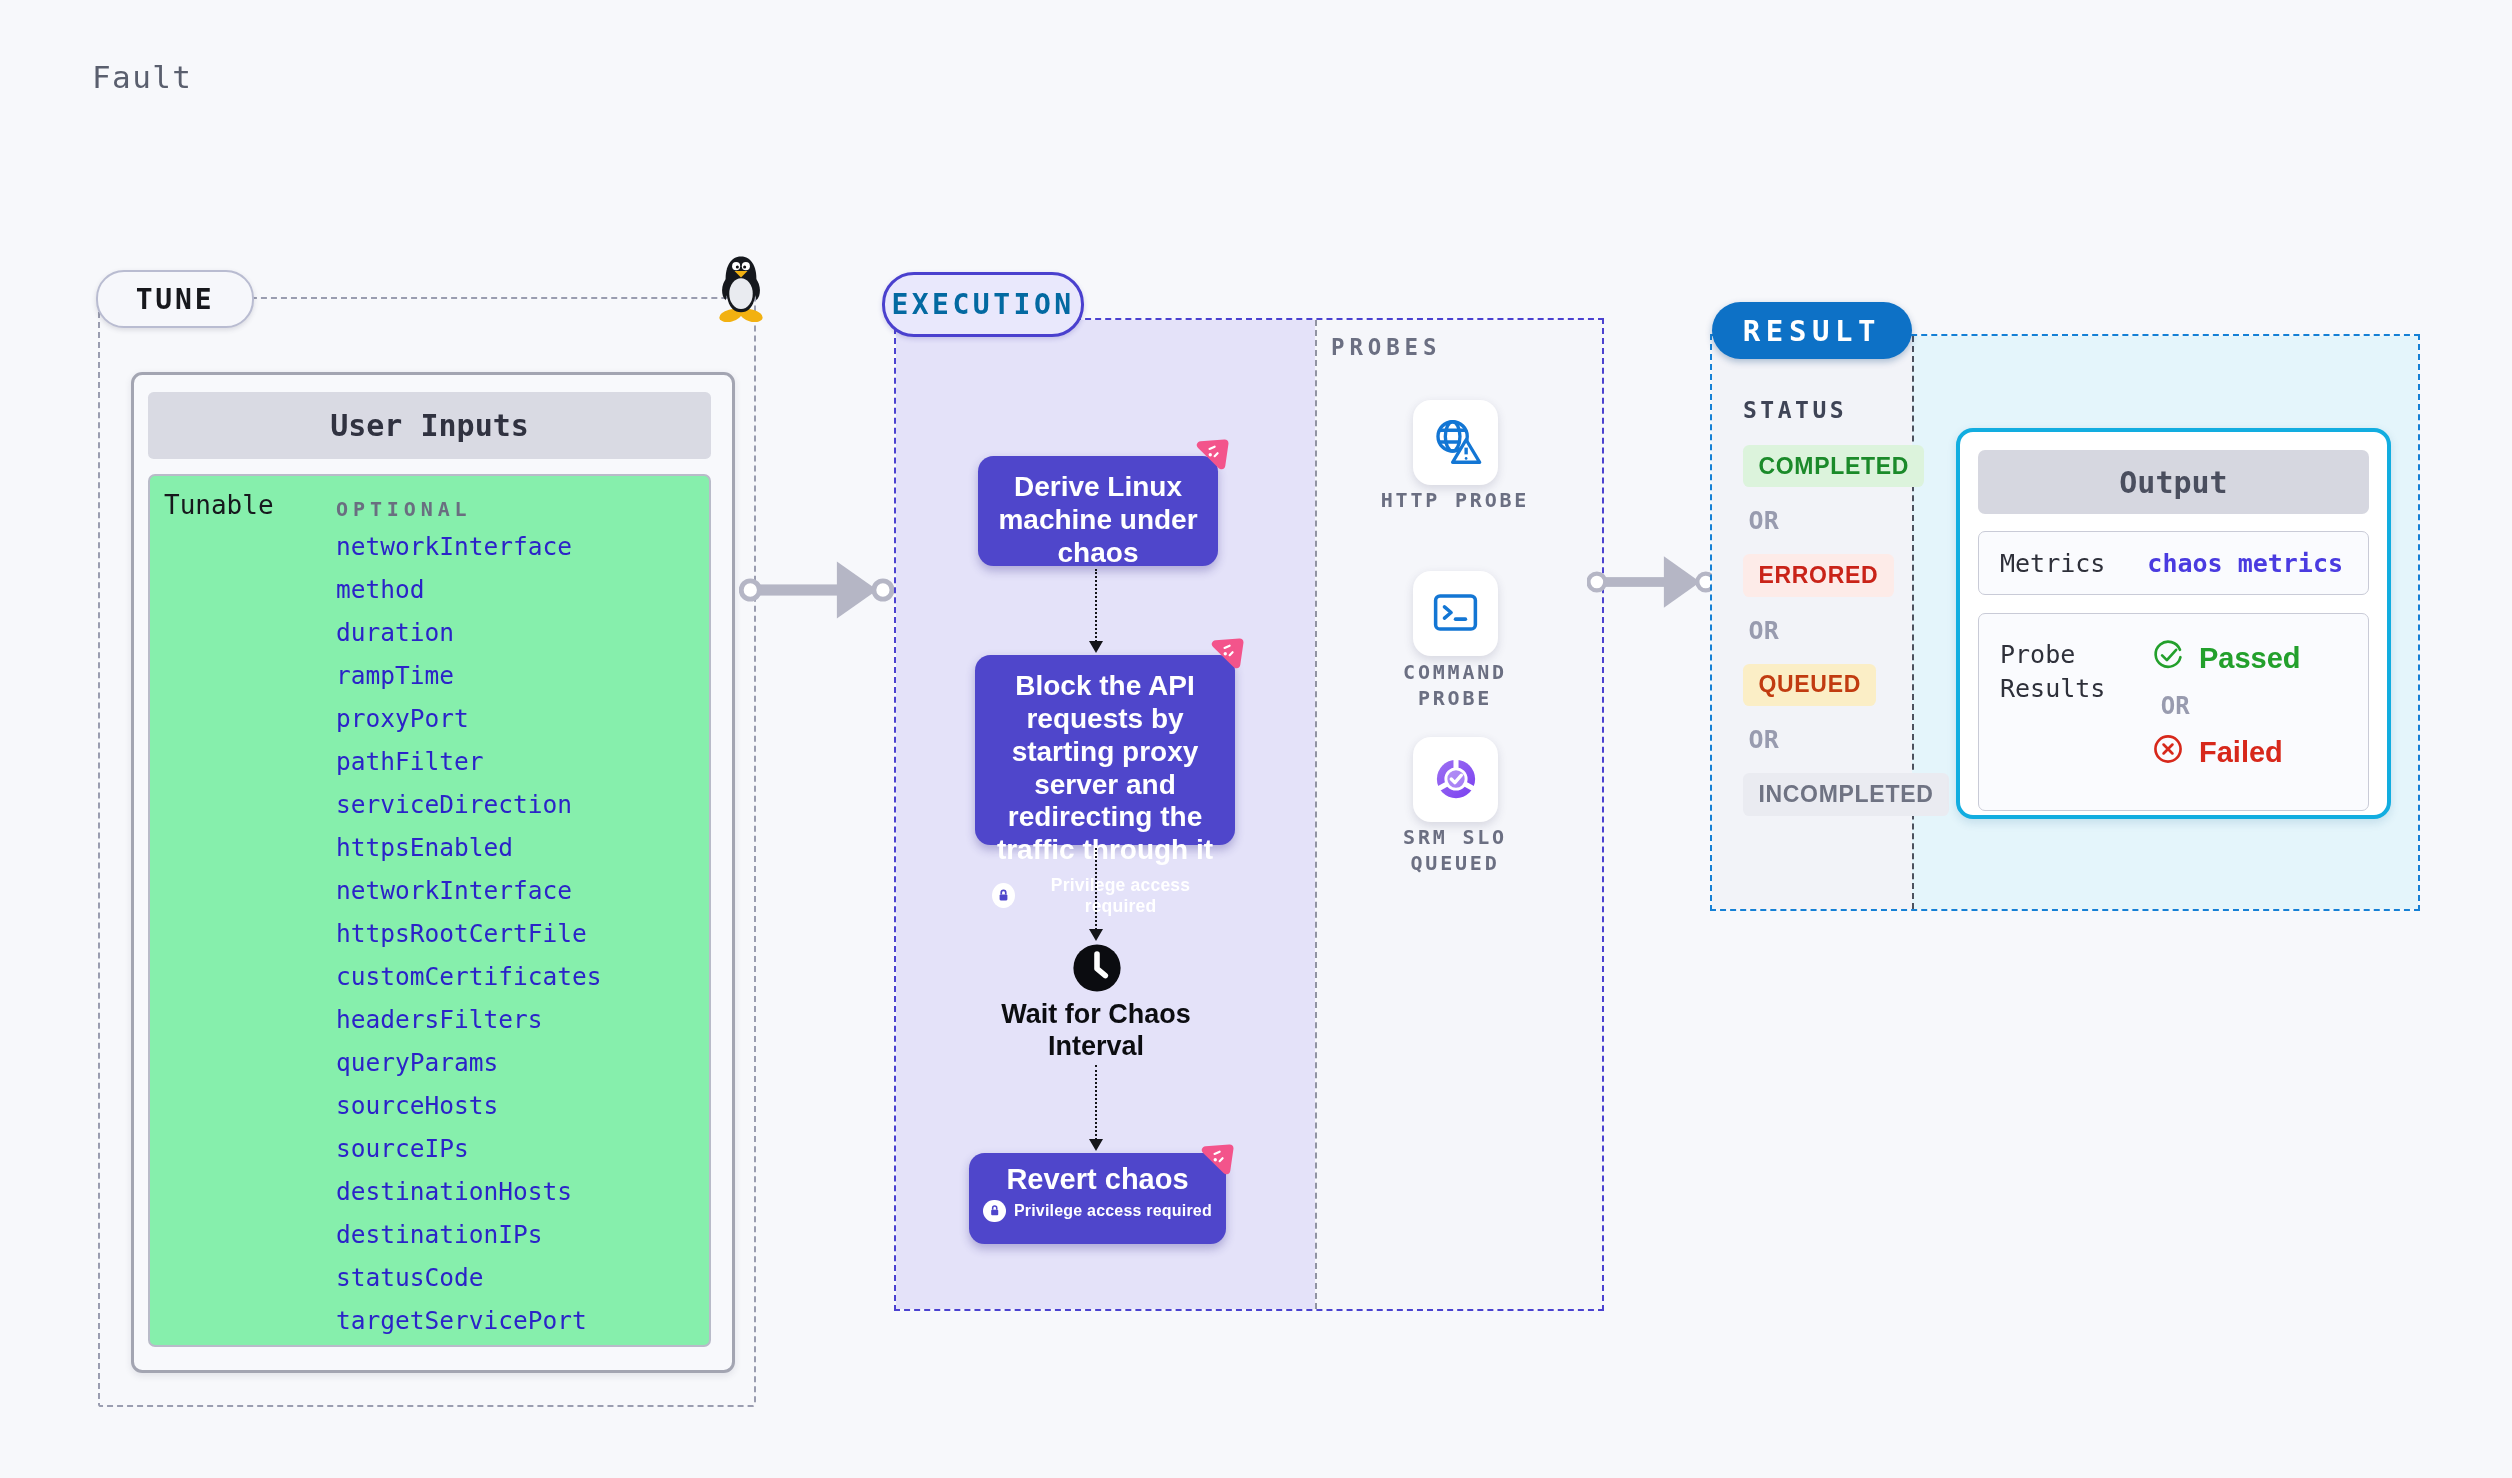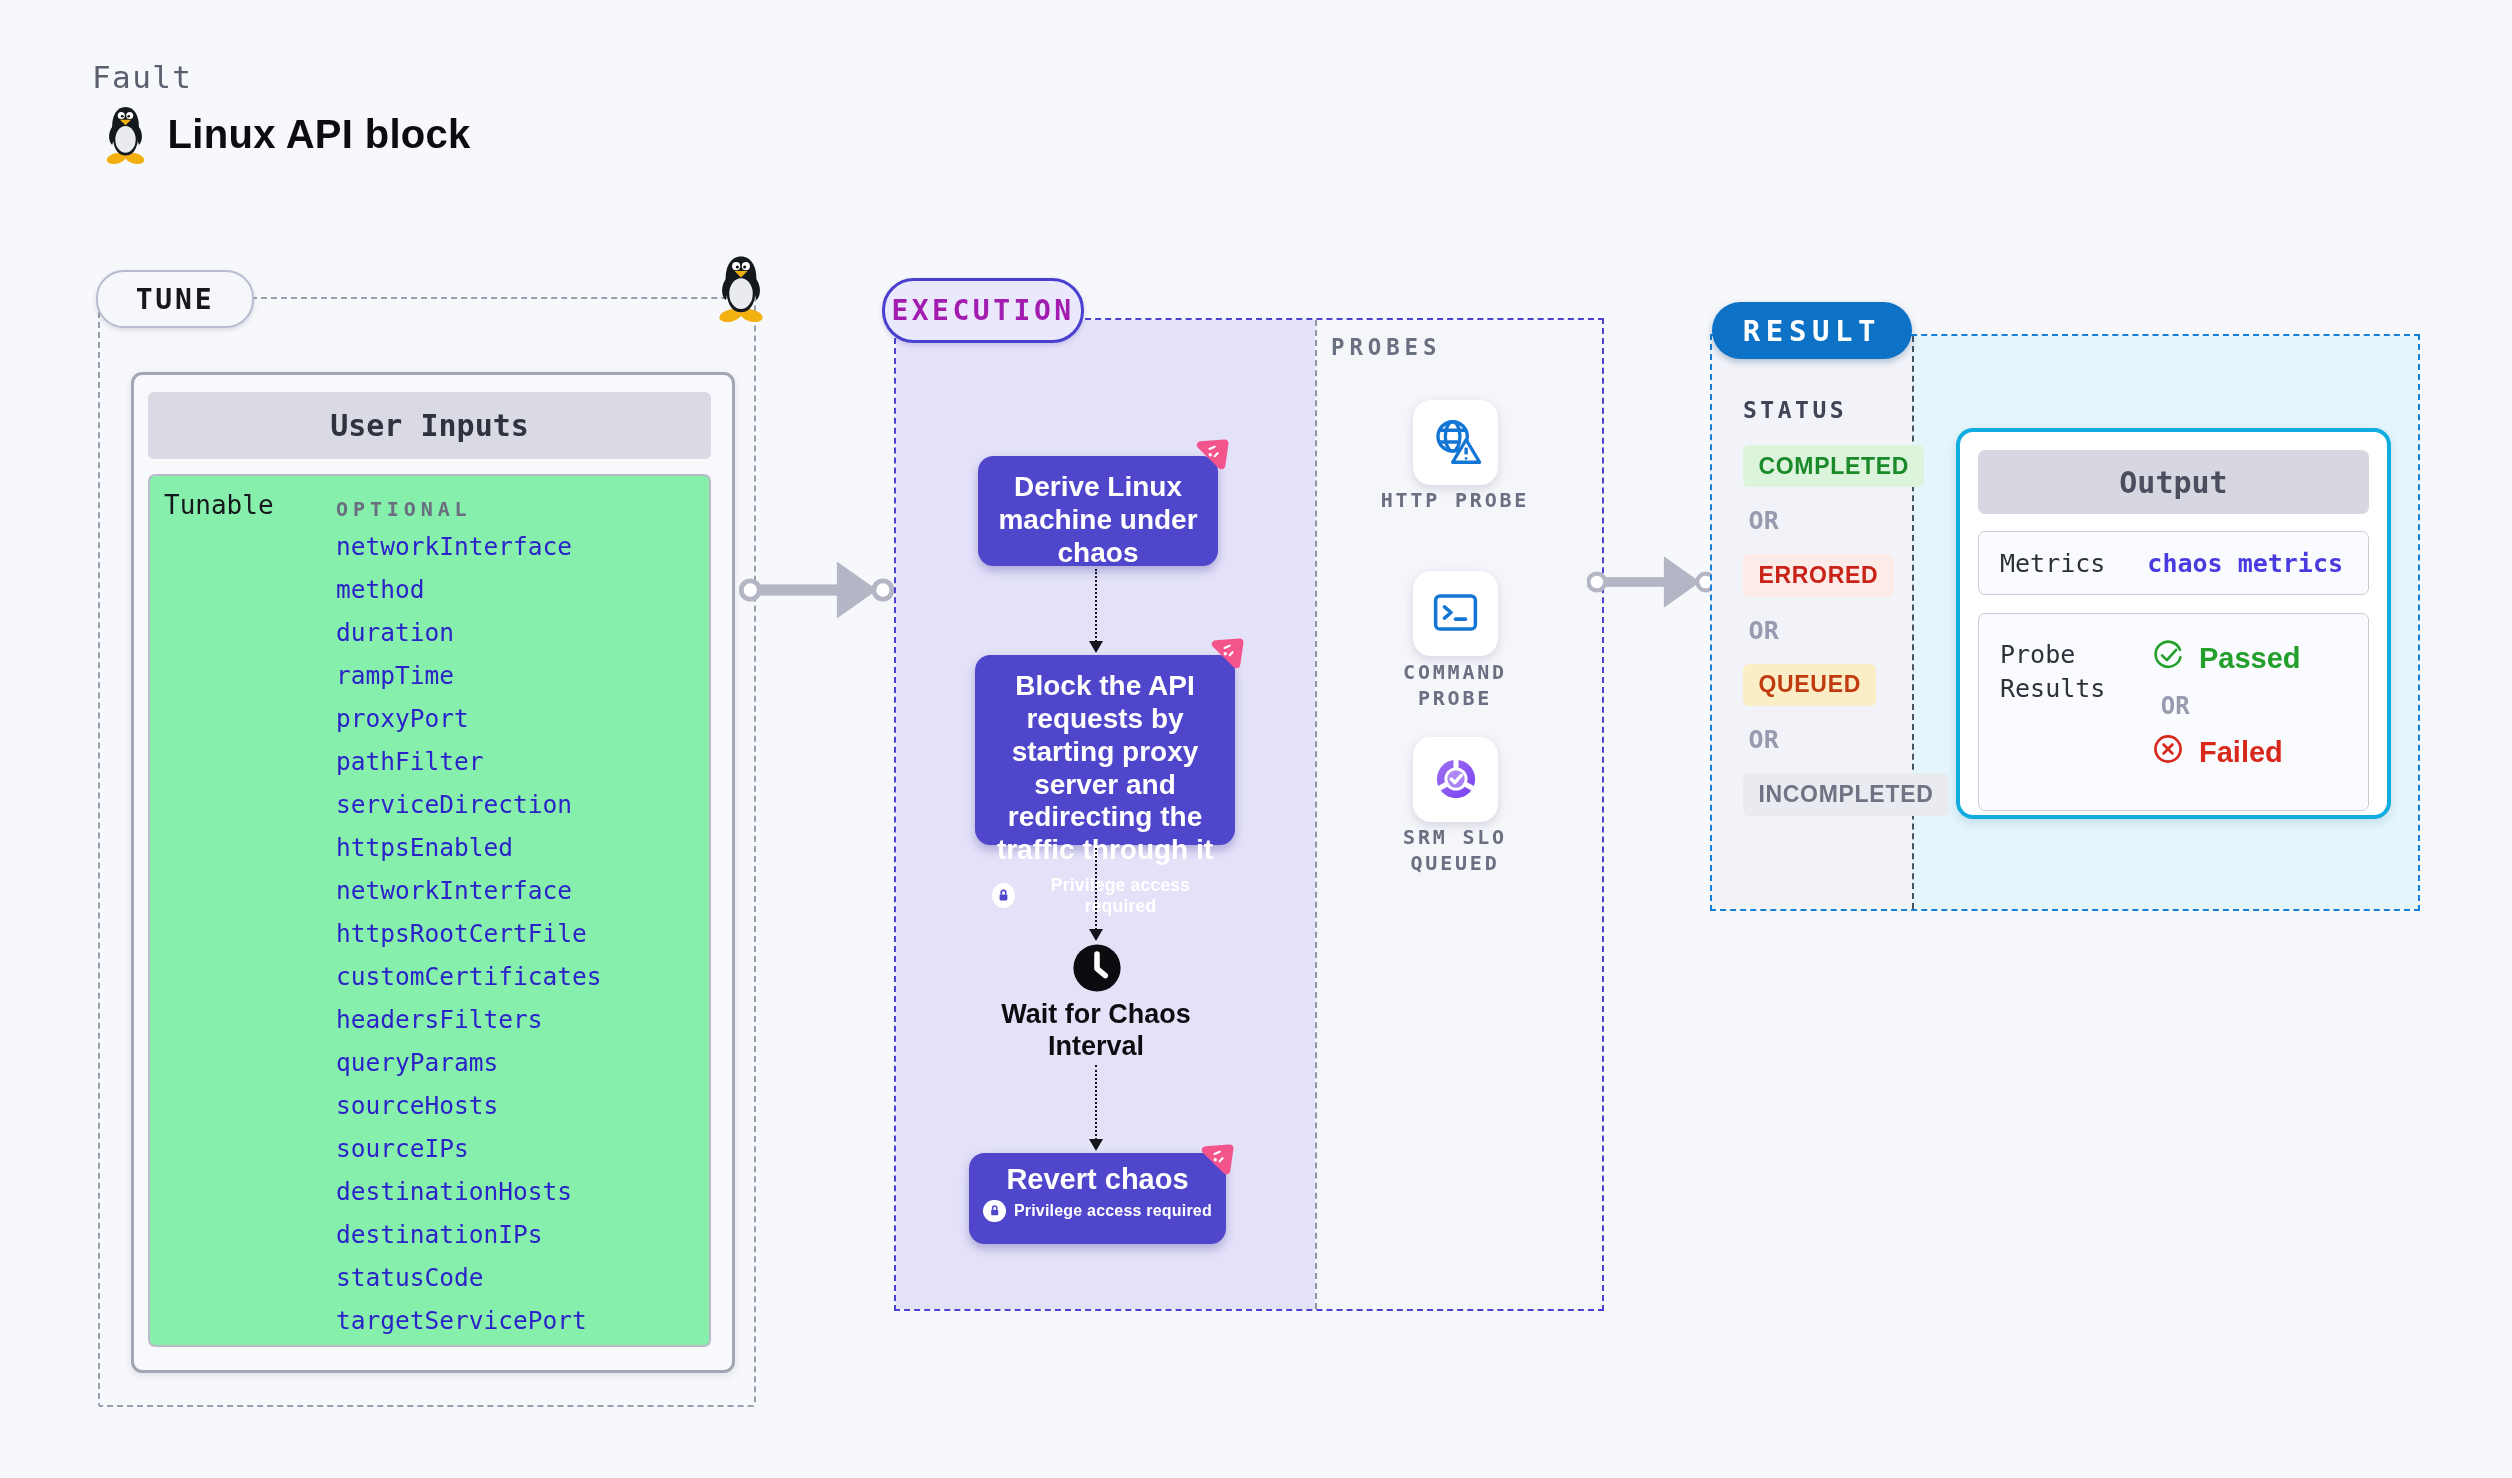--- a/index.html
+++ b/index.html
@@ -28,22 +28,22 @@
   #ui-inner{left:14px;top:99px;width:559px;height:869px;background:#86efac;border:2.1px solid #b9bbc9;border-radius:7px;text-decoration:underline;}
   #tunable-label{left:14px;top:14px;font-size:26px;color:#17181d;}
   #optional-label{left:186px;top:21px;font-size:20px;font-weight:bold;color:#6a6e80;letter-spacing:4.9px;}
   #param-list{left:186px;top:49px;display:flex;flex-direction:column;}
   .param{height:43px;display:flex;align-items:center;font-size:24.5px;font-weight:500;color:#2b23c8;}
 
   
   #exec-box{left:894px;top:318px;width:706px;height:989px;border:2.8px dashed #4b42d0;display:flex;}
   #exec-left{width:419px;background:#e4e2f9;}
   #probes-col{flex:1;background:#f5f6fa;border-left:2.1px dashed #9093a2;}
-  #exec-pill{left:882px;top:278px;width:196px;height:59px;background:#e9e8fc;border:3.5px solid #4a40ce;
-             border-radius:32px;font-size:28px;font-weight:bold;color:#a21caf;letter-spacing:3.5px;
+  #exec-pill{left:882px;top:272px;width:196px;height:59px;background:#e9e8fc;border:3.5px solid #4a40ce;
+             border-radius:32px;font-size:28px;font-weight:bold;color:#0369a1;letter-spacing:3.5px;
              box-shadow:0 2.1px 5.6px rgba(60,50,160,.20);}
   .chaos-node{position:absolute;background:#4f46cb;border-radius:15.4px;color:#fff;text-align:center;
               box-shadow:0 4.2px 9.8px rgba(50,40,140,.30);box-sizing:border-box;}
   #node-derive{left:978px;top:456px;width:240px;height:110px;padding:15.4px 19.6px 0;font-size:28px;font-weight:bold;line-height:1.17;}
   #node-block{left:975px;top:655px;width:260px;height:190px;padding:15.4px 17px 0;font-size:28px;font-weight:bold;line-height:1.17;}
   #node-revert{left:969px;top:1153px;width:257px;height:91px;padding:9.8px 0 0;font-size:29px;font-weight:bold;}
   .priv{display:flex;align-items:center;justify-content:center;gap:8.4px;margin-top:8.4px;}
   .lock-circle{width:25px;height:25px;background:#fff;border-radius:50%;display:flex;align-items:center;justify-content:center;}
   .priv-text{font-size:17.5px;font-weight:600;letter-spacing:0.2px;}
   .chaos-logo{position:absolute;width:38px;height:38px;}
@@ -97,38 +97,20 @@
   #passed-item{color:#23a02c;}
   #failed-item{color:#d7281b;}
   #output-or{font-size:24px;font-weight:600;color:#989baf;margin:12.6px 0 12.6px 9.8px;}
 </style>
 </head>
 <body>
 
 <div id="canvas">
 
   <div id="fault-kicker" class="abs mono">Fault</div>
-  <div id="title-row" class="abs">
-    <span>
-      <svg class="penguin" width="45" height="59" viewBox="0 0 64 84">
-        <ellipse cx="19" cy="76" rx="14" ry="7.5" fill="#f2b111" transform="rotate(-14 19 76)"></ellipse>
-        <ellipse cx="45" cy="76" rx="14" ry="7.5" fill="#f2b111" transform="rotate(14 45 76)"></ellipse>
-        <path d="M32 3 C19 3 13 16 13 30 C13 50 15 72 32 72 C49 72 51 50 51 30 C51 16 45 3 32 3 Z" fill="#15181d"></path>
-        <path d="M14 30 C7 38 7 52 13 57 L18 38 Z" fill="#15181d"></path>
-        <path d="M50 30 C57 38 57 52 51 57 L46 38 Z" fill="#15181d"></path>
-        <ellipse cx="32" cy="49" rx="14.5" ry="19" fill="#e9ebf0"></ellipse>
-        <circle cx="26" cy="15" r="5" fill="#fff"></circle>
-          <circle cx="38" cy="15" r="5" fill="#fff"></circle>
-        <circle cx="27.5" cy="16" r="1.9" fill="#101114"></circle>
-          <circle cx="36.5" cy="16" r="1.9" fill="#101114"></circle>
-        <path d="M24 21 L40 21 L32 29 Z" fill="#f2b111"></path>
-      </svg>
-    </span>
-    <span id="page-title">Linux API block</span>
-  </div>
 
   <div id="tune-box" class="abs"></div>
   <div id="tune-pill" class="abs mono flexc">TUNE</div>
   <span id="tune-penguin" class="abs">
     <svg class="penguin" width="52" height="68" viewBox="0 0 64 84">
       <ellipse cx="19" cy="76" rx="14" ry="7.5" fill="#f2b111" transform="rotate(-14 19 76)"></ellipse>
       <ellipse cx="45" cy="76" rx="14" ry="7.5" fill="#f2b111" transform="rotate(14 45 76)"></ellipse>
       <path d="M32 3 C19 3 13 16 13 30 C13 50 15 72 32 72 C49 72 51 50 51 30 C51 16 45 3 32 3 Z" fill="#15181d"></path>
       <path d="M14 30 C7 38 7 52 13 57 L18 38 Z" fill="#15181d"></path>
       <path d="M50 30 C57 38 57 52 51 57 L46 38 Z" fill="#15181d"></path>

